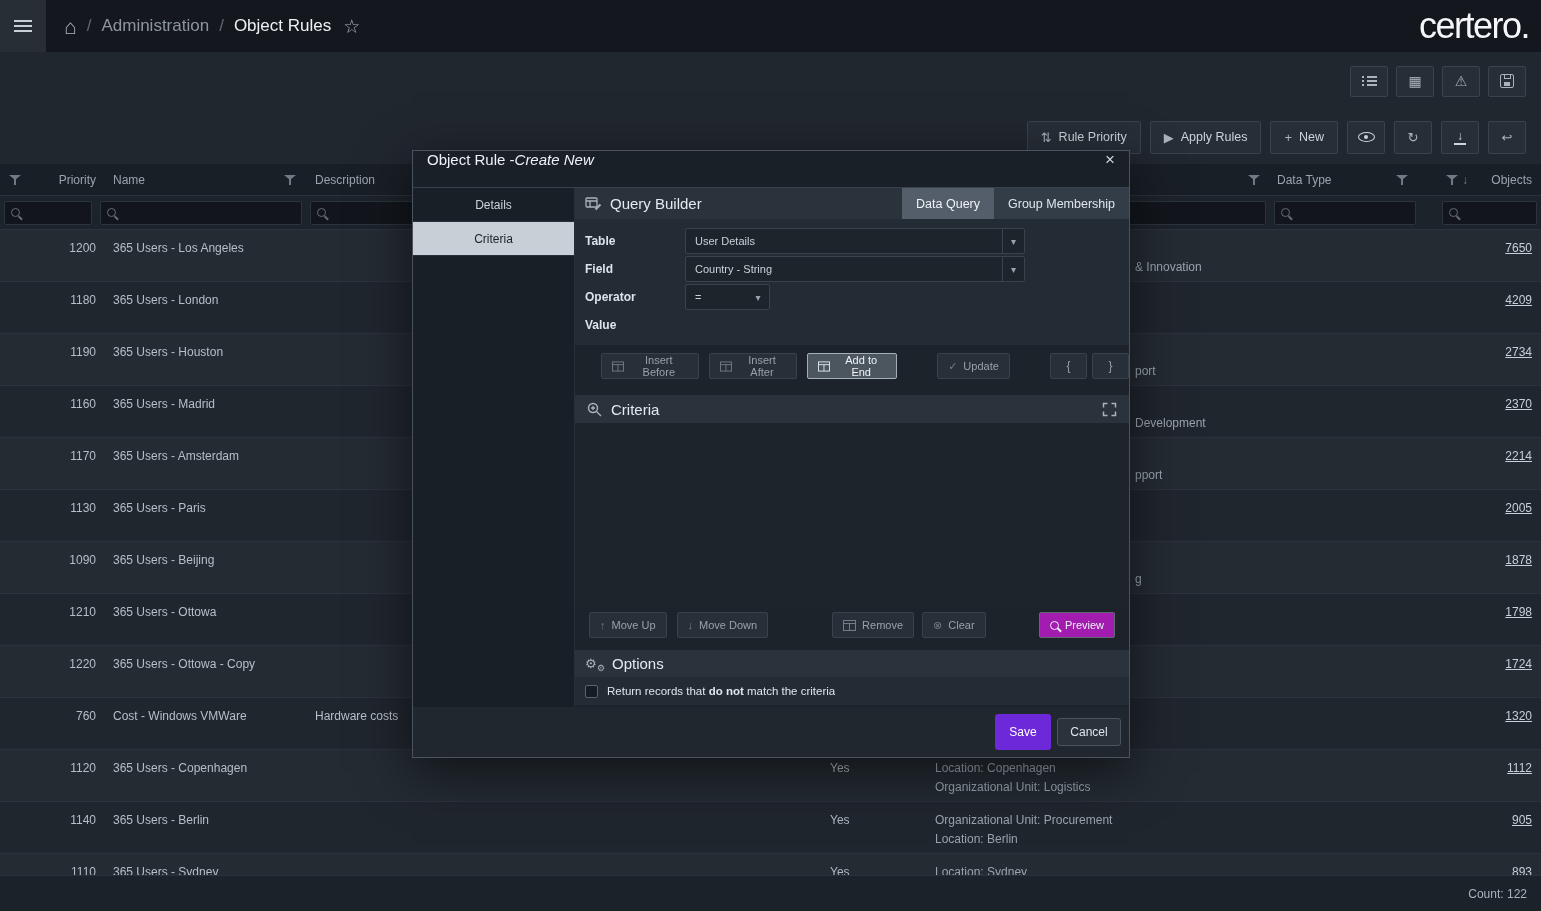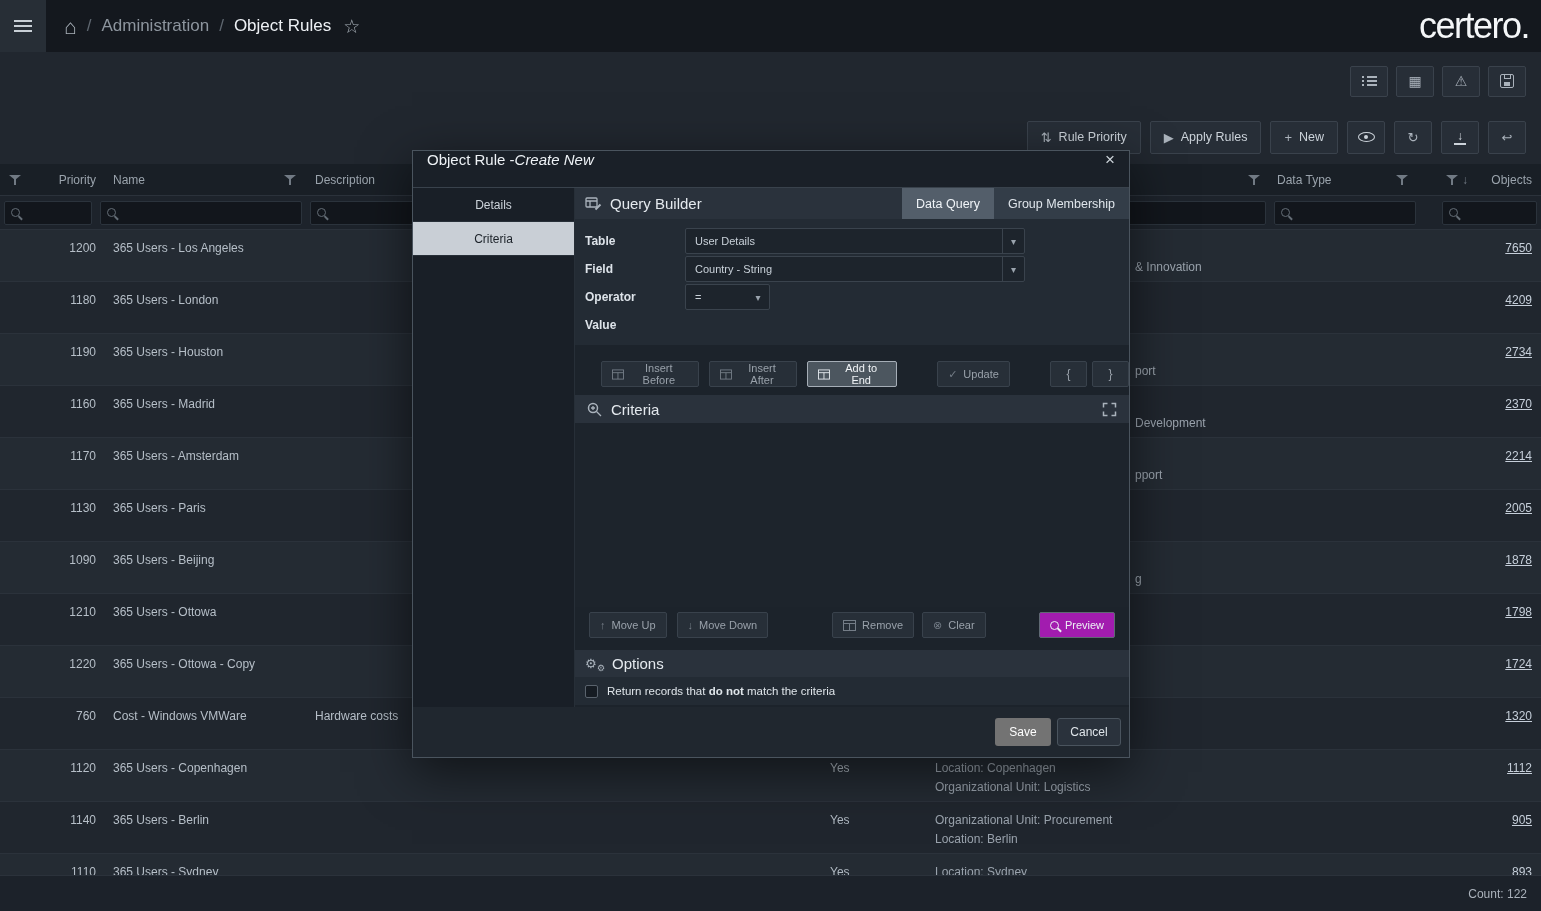--- a/index.html
+++ b/index.html
@@ -104,41 +104,41 @@
   .qb-tab.inactive{background:#333d48;color:#dfe5eb}
   .qb-form{background:#232b34;padding:8px 3px 6px 10px;flex:none}
   .f-row{display:flex;align-items:center;height:28px}
   .f-row label{width:100px;font-size:12px;font-weight:bold;color:#dde3e9}
   .dd{display:flex;align-items:center;height:26px;background:#1d242c;border:1px solid #3a434d;border-radius:2px;color:#c9d1d9;font-size:11px;padding-left:9px;justify-content:space-between;cursor:pointer}
   .dd .caret{width:22px;height:100%;border-left:1px solid #3a434d;display:flex;align-items:center;justify-content:center;color:#9aa3ad;font-size:10px}
   .dd.w340{width:340px}
   .dd.w85{width:85px}
   .dd.w85 .caret{border-left:none}
   .val-input{flex:1;margin-right:3px;height:26px;background:#0f141a;border:1px solid #d8dee4;border-radius:2px;color:#e8edf2;font-size:12px;padding:0 8px;outline:none}
-  .qb-actions{margin-top:8px;display:flex;align-items:flex-end;padding-left:26px;height:34px;flex:none}
+  .qb-actions{margin-top:8px;display:flex;align-items:flex-start;padding-left:26px;height:34px;flex:none}
   .mbtn{display:inline-flex;align-items:center;justify-content:center;gap:6px;height:26px;padding:0 10px;background:#272f38;border:1px solid #39424c;border-radius:2px;color:#99a1aa;font-size:11px}
   .mbtn svg,.mbtn .mico{color:#747d87}
   .mbtn.pressed{background:#4c565f;border-color:#a6aeb7;color:#f0f3f6}
   .mbtn.pressed svg{color:#e4e9ee}
   .mbtn.enabled{background:#a21caf;border-color:#5f6973;color:#edf1f5}
   .mbtn.enabled .i-search{color:#edf1f5}
   .mbtn.brace{width:40px;padding:0;font-size:12px}
   .mr10{margin-right:10px}.mr40{margin-right:40px}.mr5{margin-right:5px}.mr8{margin-right:8px}.ml70{margin-left:64px}.mlauto{margin-left:auto}
   .crit-header{margin-top:8px;height:28px;background:#2a323c;display:flex;align-items:center;padding:0 12px;gap:9px;font-size:15px;color:#e4e9ee;flex:none}
   .crit-header svg{color:#aab3bc}
   .crit-expand{margin-left:auto;color:#b6bec7;background:none;border:none;display:flex}
   .crit-body{height:184px;background:#1d242c;flex:none}
   .crit-actions{height:36px;display:flex;align-items:center;padding:0 14px;flex:none}
   .opt-header{margin-top:7px;height:27px;background:#2a323c;display:flex;align-items:center;padding:0 10px;gap:8px;font-size:15px;color:#e4e9ee;flex:none}
   .gears{position:relative;font-size:13px;color:#aab3bc;width:19px;display:inline-block;line-height:1}
   .gears .g2{position:absolute;font-size:9px;right:-1px;bottom:-3px}
   .opt-row{height:28px;background:#232b34;display:flex;align-items:center;padding-left:10px;gap:9px;font-size:11.5px;color:#dfe5ea;flex:none}
   .cb{width:13px;height:13px;background:#161c23;border:1px solid #5a636d;border-radius:2px;cursor:pointer;flex:none}
   .m-footer{height:50px;display:flex;align-items:center;justify-content:flex-end;gap:6px;padding-right:8px;flex:none}
-  .btn-save{min-width:56px;height:28px;background:#737373;border:none;border-radius:3px;color:#fff;font-size:12px;padding:4px 14px}
+  .btn-save{min-width:56px;height:36px;background:#6d28d9;border:none;border-radius:3px;color:#fff;font-size:12px;padding:4px 14px}
   .btn-cancel{min-width:64px;height:28px;background:#2a323c;border:1px solid #4a545e;border-radius:3px;color:#dfe5ea;font-size:12px;padding:0 12px}
 </style>
 </head>
 <body>
 
 <div class="app">
 
   <header class="topbar">
     <button class="hamburger">
         <span class="i-bars"></span>

